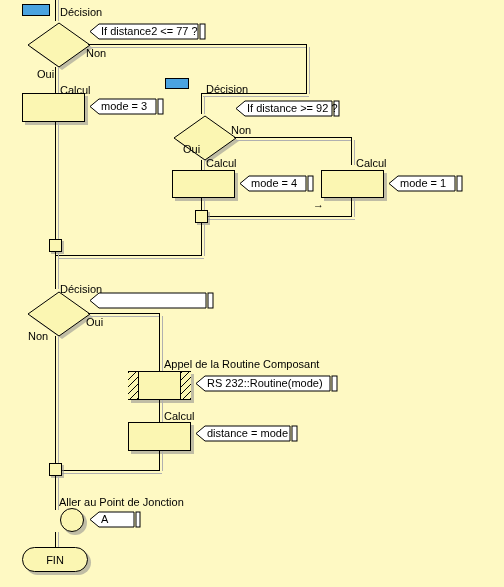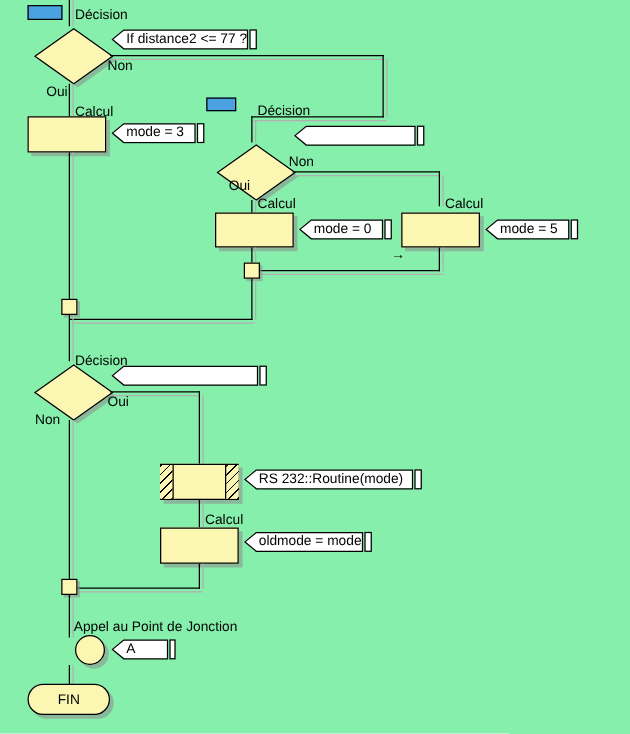--- a/index.html
+++ b/index.html
@@ -7,21 +7,21 @@
     padding: 0;
     background: #ffffff;
   }
   body {
     font-family: "Liberation Sans", sans-serif;
   }
   #canvas {
     position: relative;
     width: 504px;
     height: 587px;
-    background: #86efac;
+    background: #fef9c3;
     overflow: hidden;
   }
   
   .line {
     position: absolute;
     background: #000000;
   }
   .line-shadow {
     position: absolute;
     background: #b0b0b0;
@@ -205,52 +205,53 @@
       <polygon points="34,3 65,25 34,47 3,25" fill="#8c8c8c" opacity="0.55" transform="translate(3,3)"></polygon>
       <polygon points="34,3 65,25 34,47 3,25" fill="#fbf6b2" stroke="#000000" stroke-width="1"></polygon>
     </svg>
   </div>
 
   <div class="callout" style="left:234px; top:100px; width:110px;">
     <svg width="110" height="17" viewBox="0 0 110 17" preserveAspectRatio="none">
       <path d="M 2,8.5 L 11,1 L 98,1 L 98,16 L 11,16 Z" fill="#ffffff" stroke="#000000" stroke-width="1"></path>
       <rect x="100" y="1" width="5" height="15" fill="#ffffff" stroke="#000000" stroke-width="1"></rect>
     </svg>
+    <span class="txt">If distance &gt;= 92 ?</span>
   </div>
 
   <div class="line" style="left:234px; top:137px; width:118px; height:1px;"></div>
   <div class="line-shadow" style="left:236px; top:140px; width:116px; height:1px;"></div>
   <div class="line" style="left:351px; top:137px; width:1px; height:28px;"></div>
   <div class="line-shadow" style="left:354px; top:140px; width:1px; height:25px;"></div>
   <div class="branch-lbl" style="left:231px; top:124px;">Non</div>
 
   <div class="branch-lbl" style="left:183px; top:143px;">Oui</div>
   <div class="line" style="left:201px; top:160px; width:1px; height:26px;"></div>
   <div class="line-shadow" style="left:204px; top:160px; width:1px; height:26px;"></div>
 
   <div class="lbl" style="left:206px; top:157px;">Calcul</div>
   <div class="proc" style="left:172px; top:170px; width:63px; height:28px;"></div>
   <div class="callout" style="left:238px; top:175px; width:80px;">
     <svg width="80" height="17" viewBox="0 0 80 17" preserveAspectRatio="none">
       <path d="M 2,8.5 L 11,1 L 68,1 L 68,16 L 11,16 Z" fill="#ffffff" stroke="#000000" stroke-width="1"></path>
       <rect x="70" y="1" width="5" height="15" fill="#ffffff" stroke="#000000" stroke-width="1"></rect>
     </svg>
-    <span class="txt">mode = 0</span>
+    <span class="txt">mode = 4</span>
   </div>
   <div class="line" style="left:201px; top:198px; width:1px; height:18px;"></div>
   <div class="line-shadow" style="left:204px; top:198px; width:1px; height:18px;"></div>
 
   <div class="lbl" style="left:356px; top:157px;">Calcul</div>
   <div class="proc" style="left:321px; top:170px; width:63px; height:28px;"></div>
   <div class="callout" style="left:387px; top:175px; width:80px;">
     <svg width="80" height="17" viewBox="0 0 80 17" preserveAspectRatio="none">
       <path d="M 2,8.5 L 11,1 L 68,1 L 68,16 L 11,16 Z" fill="#ffffff" stroke="#000000" stroke-width="1"></path>
       <rect x="70" y="1" width="5" height="15" fill="#ffffff" stroke="#000000" stroke-width="1"></rect>
     </svg>
-    <span class="txt">mode = 5</span>
+    <span class="txt">mode = 1</span>
   </div>
 
   <div class="line" style="left:351px; top:198px; width:1px; height:19px;"></div>
   <div class="line-shadow" style="left:354px; top:198px; width:1px; height:19px;"></div>
   <div class="arrow-glyph" style="left:313px; top:199px;">→</div>
   <div class="line" style="left:202px; top:216px; width:150px; height:1px;"></div>
   <div class="line-shadow" style="left:204px; top:219px; width:151px; height:1px;"></div>
 
   <div class="junction" style="left:195px; top:210px; width:13px; height:13px;"></div>
 
@@ -282,20 +283,21 @@
   <div class="line" style="left:88px; top:313px; width:72px; height:1px;"></div>
   <div class="line-shadow" style="left:90px; top:316px; width:70px; height:1px;"></div>
   <div class="line" style="left:159px; top:313px; width:1px; height:58px;"></div>
   <div class="line-shadow" style="left:162px; top:316px; width:1px; height:55px;"></div>
   <div class="branch-lbl" style="left:86px; top:316px;">Oui</div>
 
   <div class="branch-lbl" style="left:28px; top:330px;">Non</div>
   <div class="line" style="left:55px; top:336px; width:1px; height:128px;"></div>
   <div class="line-shadow" style="left:58px; top:336px; width:1px; height:128px;"></div>
 
+  <div class="lbl" style="left:164px; top:358px;">Appel de la Routine Composant</div>
   <div class="routine" style="left:128px; top:371px; width:63px; height:29px;">
     <div class="band left"></div>
     <div class="band right"></div>
   </div>
   <div class="callout" style="left:194px; top:375px; width:150px;">
     <svg width="150" height="17" viewBox="0 0 150 17" preserveAspectRatio="none">
       <path d="M 2,8.5 L 11,1 L 136,1 L 136,16 L 11,16 Z" fill="#ffffff" stroke="#000000" stroke-width="1"></path>
       <rect x="138" y="1" width="5" height="15" fill="#ffffff" stroke="#000000" stroke-width="1"></rect>
     </svg>
     <span class="txt">RS 232::Routine(mode)</span>
@@ -303,32 +305,32 @@
   <div class="line" style="left:159px; top:400px; width:1px; height:22px;"></div>
   <div class="line-shadow" style="left:162px; top:400px; width:1px; height:22px;"></div>
 
   <div class="lbl" style="left:164px; top:410px;">Calcul</div>
   <div class="proc" style="left:128px; top:422px; width:63px; height:29px;"></div>
   <div class="callout" style="left:194px; top:425px; width:108px;">
     <svg width="108" height="17" viewBox="0 0 108 17" preserveAspectRatio="none">
       <path d="M 2,8.5 L 11,1 L 96,1 L 96,16 L 11,16 Z" fill="#ffffff" stroke="#000000" stroke-width="1"></path>
       <rect x="98" y="1" width="5" height="15" fill="#ffffff" stroke="#000000" stroke-width="1"></rect>
     </svg>
-    <span class="txt">oldmode = mode</span>
+    <span class="txt">distance = mode</span>
   </div>
   <div class="line" style="left:159px; top:451px; width:1px; height:20px;"></div>
   <div class="line-shadow" style="left:162px; top:451px; width:1px; height:20px;"></div>
   <div class="line" style="left:56px; top:470px; width:104px; height:1px;"></div>
   <div class="line-shadow" style="left:58px; top:473px; width:104px; height:1px;"></div>
 
   <div class="junction" style="left:49px; top:463px; width:13px; height:13px;"></div>
   <div class="line" style="left:55px; top:476px; width:1px; height:34px;"></div>
   <div class="line-shadow" style="left:58px; top:476px; width:1px; height:34px;"></div>
 
-  <div class="lbl" style="left:59px; top:496px;">Appel au Point de Jonction</div>
+  <div class="lbl" style="left:59px; top:496px;">Aller au Point de Jonction</div>
   <div class="jump-circle" style="left:60px; top:508px; width:24px; height:24px;"></div>
   <div class="callout" style="left:88px; top:511px; width:58px;">
     <svg width="58" height="17" viewBox="0 0 58 17" preserveAspectRatio="none">
       <path d="M 2,8.5 L 11,1 L 46,1 L 46,16 L 11,16 Z" fill="#ffffff" stroke="#000000" stroke-width="1"></path>
       <rect x="48" y="1" width="4" height="15" fill="#ffffff" stroke="#000000" stroke-width="1"></rect>
     </svg>
     <span class="txt">A</span>
   </div>
   <div class="line" style="left:55px; top:532px; width:1px; height:16px;"></div>
   <div class="line-shadow" style="left:58px; top:532px; width:1px; height:16px;"></div>

